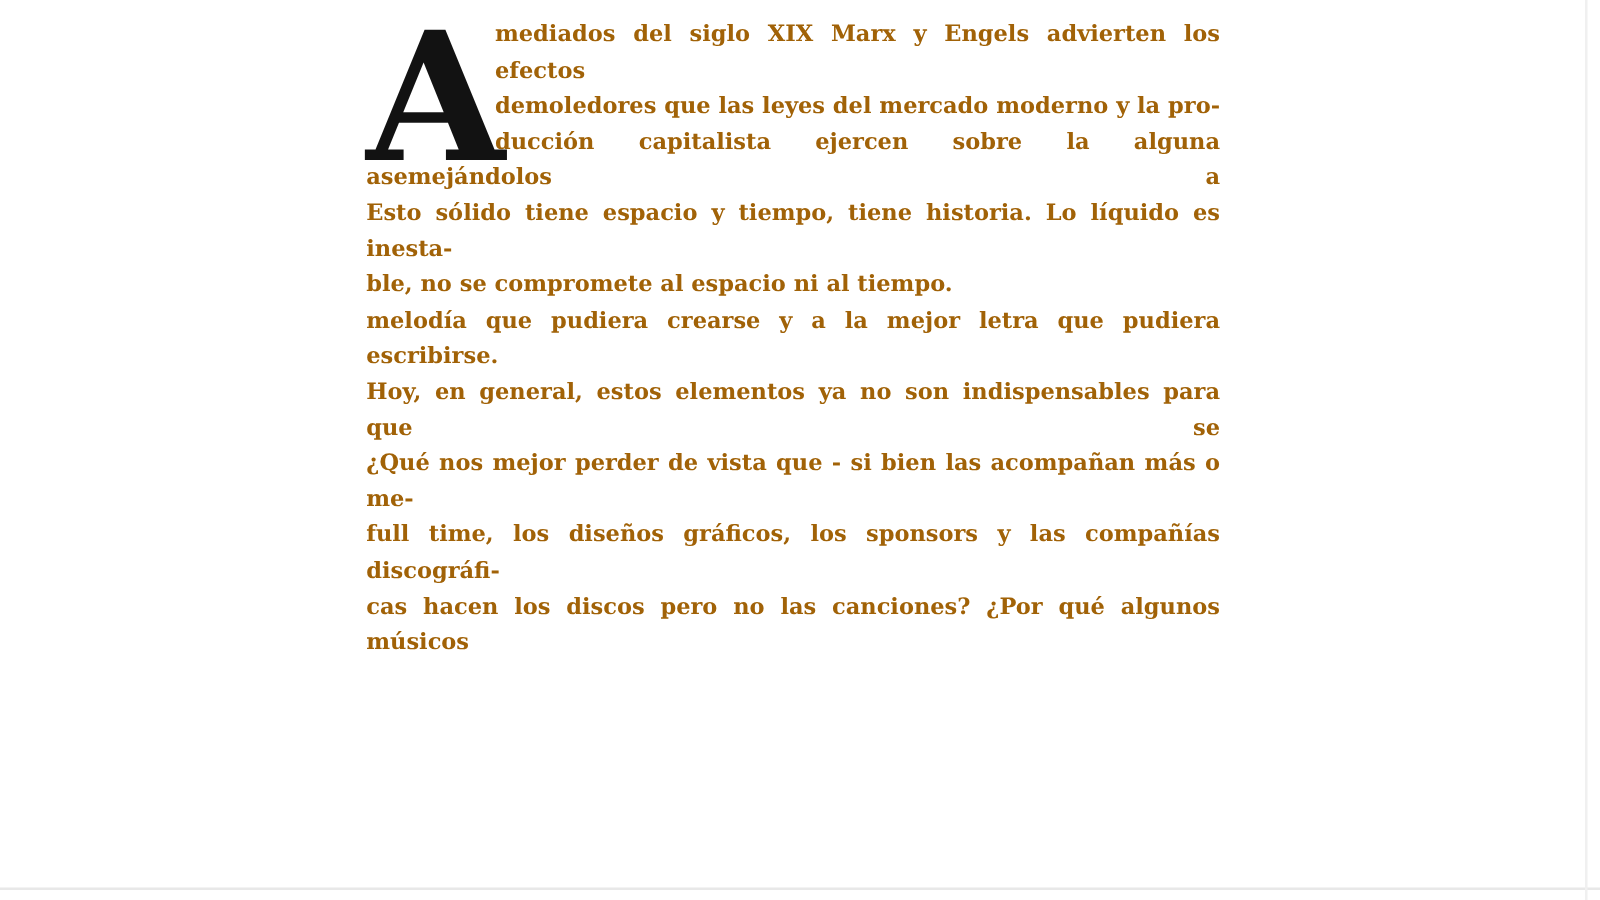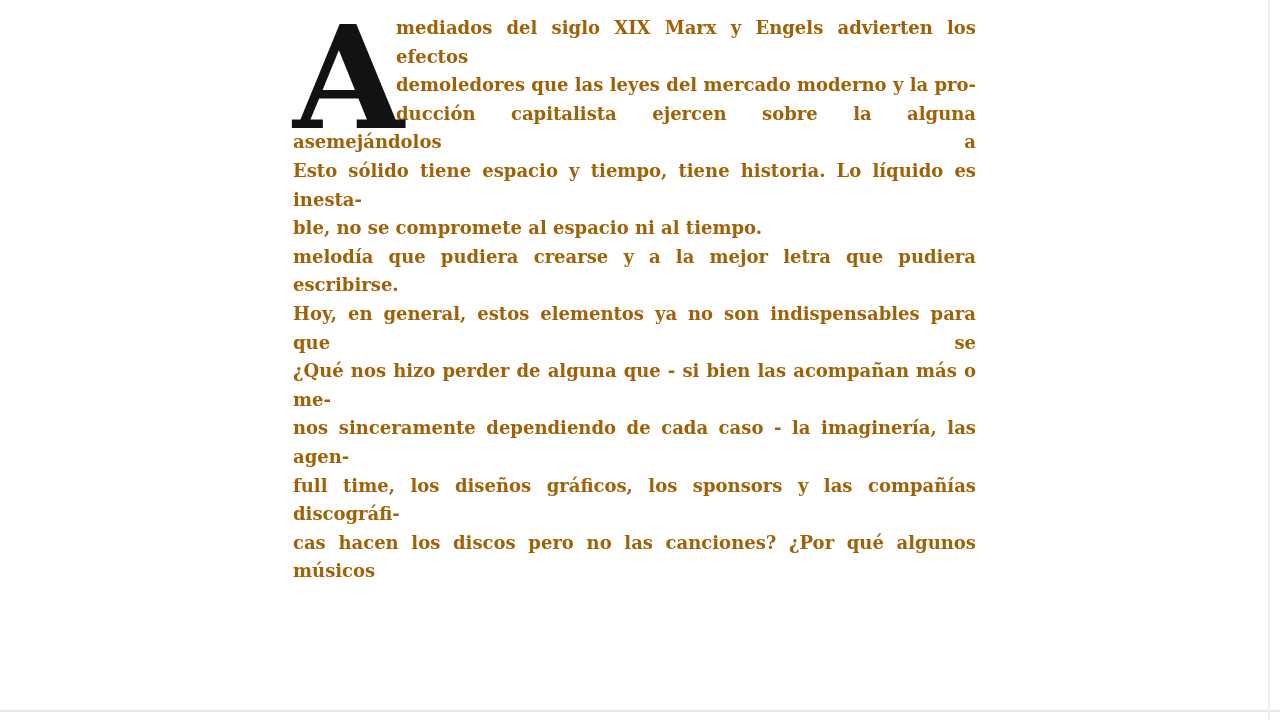--- a/index.html
+++ b/index.html
@@ -74,21 +74,20 @@
     <div class="dropcap">A</div>
     <div class="dropcap-spacer"></div>
     <div id="paragraphs">
         <div class="line just">mediados del siglo XIX Marx y Engels advierten los efectos</div>
         <div class="line just">demoledores que las leyes del mercado moderno y la pro-</div>
         <div class="line just">ducción capitalista ejercen sobre la alguna asemejándolos a</div>
         <div class="line just">Esto sólido tiene espacio y tiempo, tiene historia. Lo líquido es inesta-</div>
         <div class="line">ble, no se compromete al espacio ni al tiempo.</div>
         <div class="line just">melodía que pudiera crearse y a la mejor letra que pudiera escribirse.</div>
         <div class="line just">Hoy, en general, estos elementos ya no son indispensables para que se</div>
-        <div class="line just">¿Qué nos hizo perder de alguna que - si bien las acompañan más o me-</div>
-        <div class="line just">nos sinceramente dependiendo de cada caso - la imaginería, las agen-</div>
+        <div class="line just">¿Qué nos mejor perder de vista que - si bien las acompañan más o me-</div>
         <div class="line just">full time, los diseños gráficos, los sponsors y las compañías discográfi-</div>
         <div class="line just">cas hacen los discos pero no las canciones? ¿Por qué algunos músicos</div>
       </div>
   </div>
   <div class="artifact-bottom"></div>
   <div class="artifact-right"></div>
 </div>
 
 </body></html>

